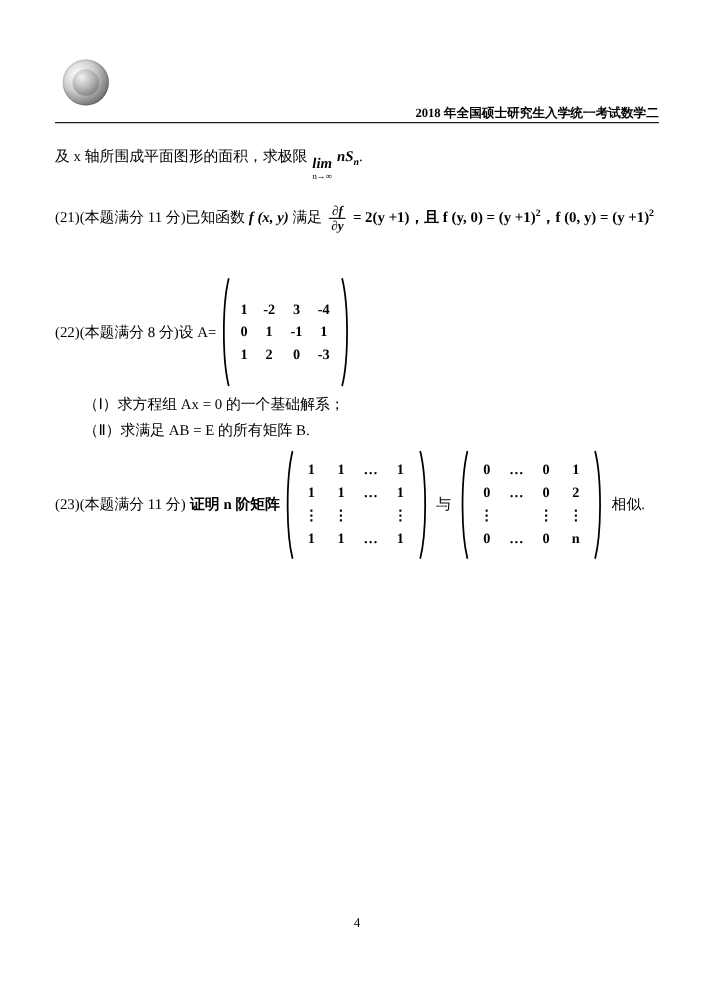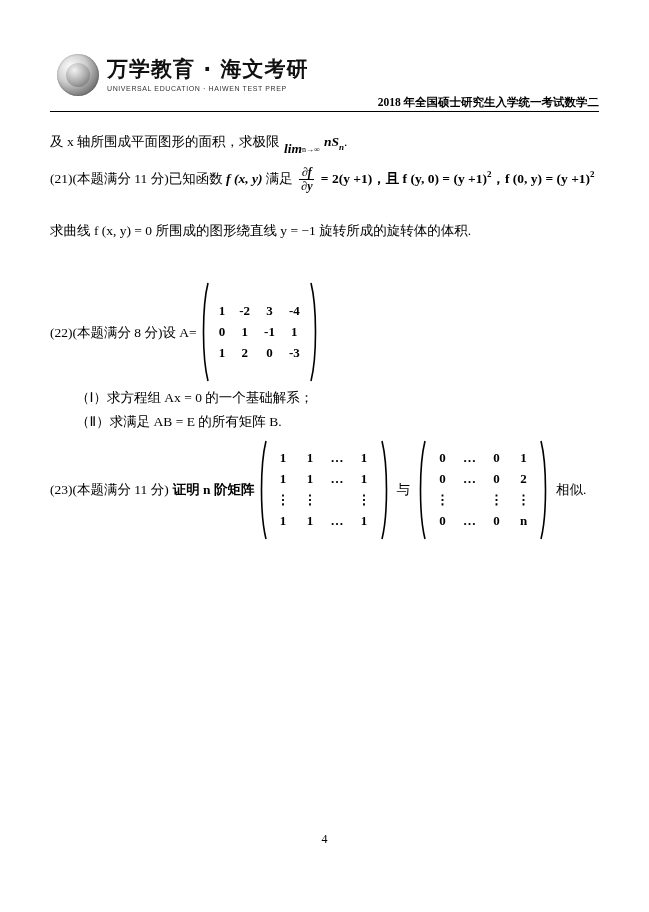--- a/index.html
+++ b/index.html
@@ -96,21 +96,21 @@
     line-height: 1.75;
   }
   .line {
     position: relative;
     white-space: nowrap;
   }
   .bi { font-style: italic; font-weight: bold; }
   .bold { font-weight: bold; }
   .lim {
     display: inline-flex;
-    flex-direction: row;
+    flex-direction: column;
     align-items: center;
     vertical-align: -0.55em;
     line-height: 1;
     margin: 0 1px;
   }
   .lim .top { font-size: 13.5px; }
   .lim .bot { font-size: 8px; margin-top: 1px; }
   .frac {
     display: inline-flex;
     flex-direction: column;
@@ -166,49 +166,44 @@
     font-size: 12px;
   }
 </style>
 </head>
 <body>
 
 <div class="page">
 
   <div class="logo-block">
     <div class="logo-mark"></div>
-    <div class="logo-text">
-      <div class="logo-title">万学教育 · 海文考研</div>
-      <div class="logo-sub">UNIVERSAL EDUCATION  ·  HAIWEN TEST PREP</div>
-    </div>
   </div>
 
   <div class="header-right">2018 年全国硕士研究生入学统一考试数学二</div>
   <div class="header-rule"></div>
 
   <div class="content">
 
     <div class="line">
       <span>及 x 轴所围成平面图形的面积，求极限</span>
       <span class="lim">
         <span class="top bi">lim</span>
         <span class="bot">n→∞</span>
       </span>
       <span class="bi">nS</span><span class="sub bi">n</span><span>.</span>
     </div>
 
-    <div class="line q" style="margin-top:10px;">
+    <div class="line q" style="margin-top:20px;">
       <span>(21)(本题满分 11 分)</span><span>已知函数 </span><span class="bi">f (x, y)</span><span> 满足 </span>
       <span class="frac">
         <span class="num bi">∂f</span>
         <span class="den bi">∂y</span>
       </span><span class="bold"> = 2(y +1)，且 f (y, 0) = (y +1)</span><span class="sup bold">2</span><span class="bold">，f (0, y) = (y +1)</span><span class="sup bold">2</span>
     </div>
 
-    <div class="line" style="margin-top:26px;">求曲线 f (x, y) = 0 所围成的图形绕直线 y = −1 旋转所成的旋转体的体积.</div>
 
     <div class="inline-row" style="margin-top:40px;">
       <span>(22)(本题满分 8 分)</span>
       <span>设 A=</span>
       <span class="matrix">
         <span class="paren">
           <svg viewBox="0 0 10 100" preserveAspectRatio="none">
               <path d="M9,1 C3,25 3,75 9,99" fill="none" stroke="#000" stroke-width="1.6"></path>
             </svg>
         </span>

